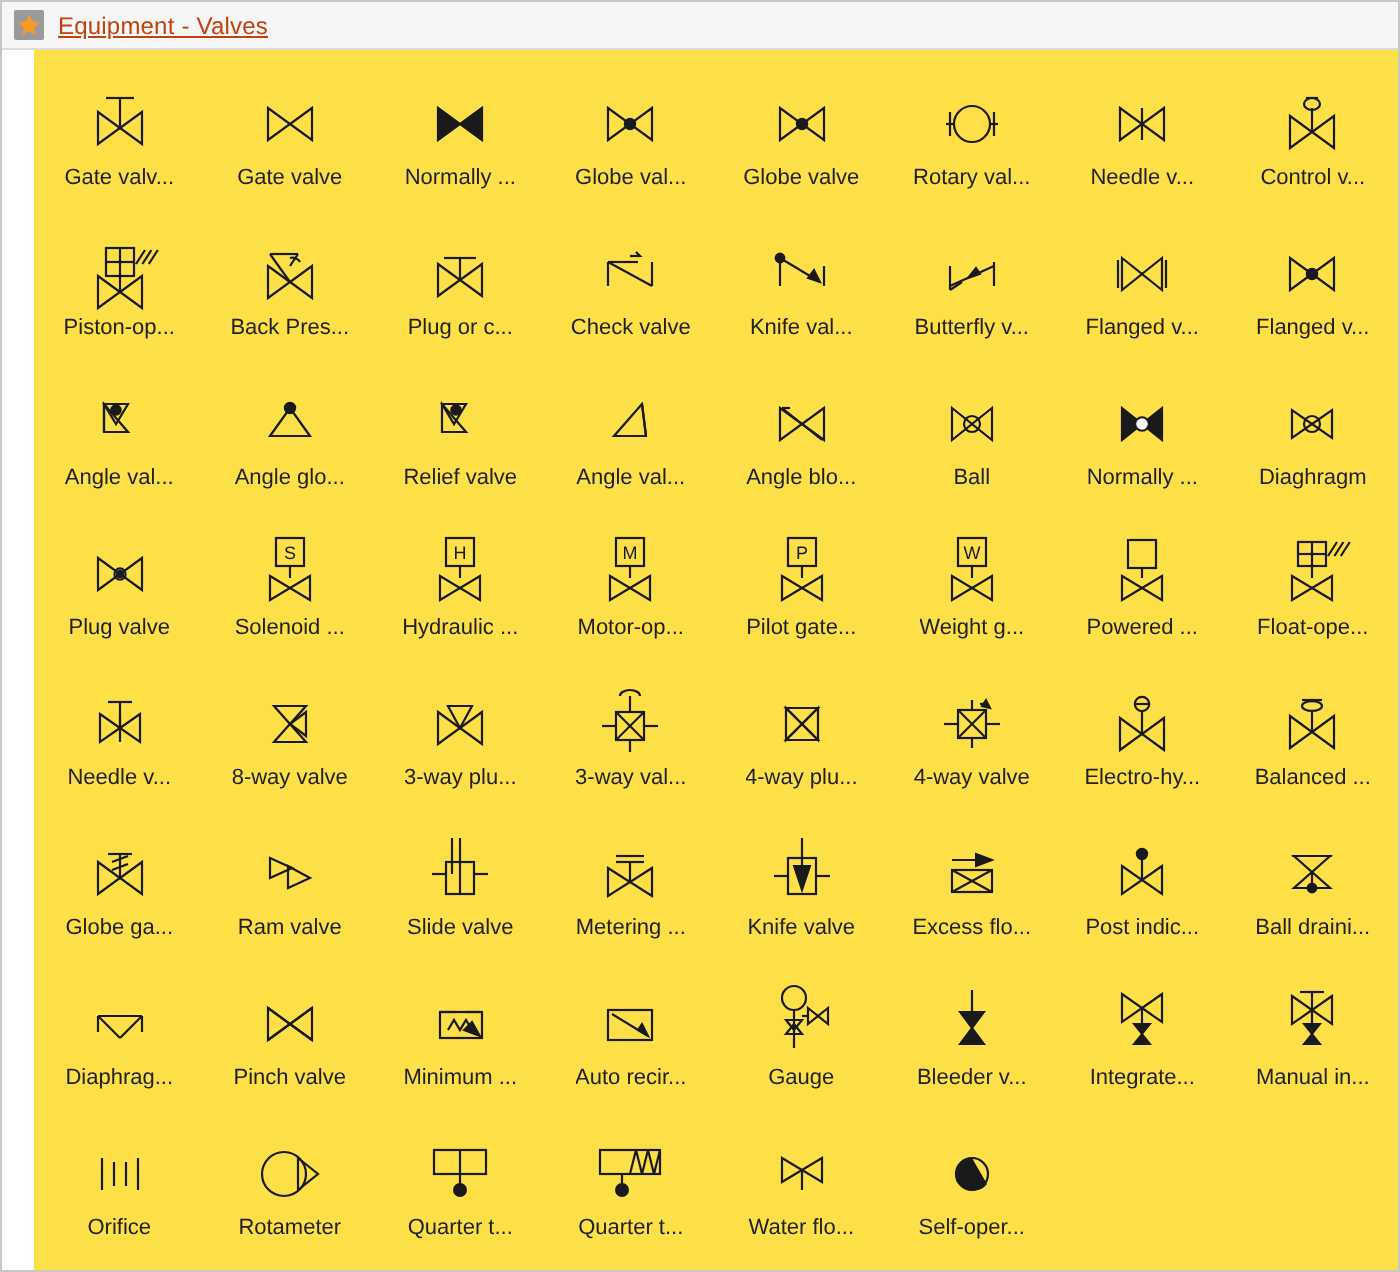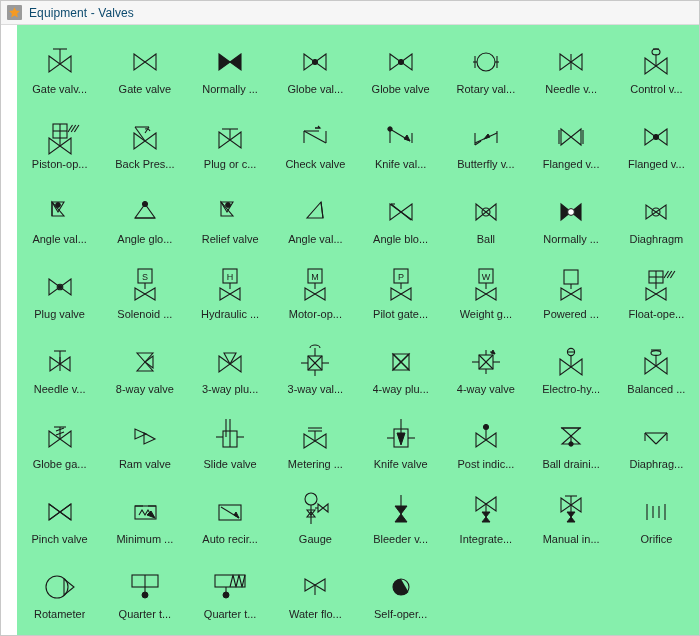--- a/index.html
+++ b/index.html
@@ -31,28 +31,29 @@
   .star-icon {
     width: 15px; height: 15px;
     background: #9a9a9a;
     border-radius: 1px;
     display: flex; align-items: center; justify-content: center;
     flex: 0 0 15px;
   }
   .star-icon svg { display: block; }
   .titlebar .title {
     font-size: 12px;
-    color: #0c4a6e;
+    color: #c2410c;
     letter-spacing: 0.1px;
     white-space: nowrap;
+    text-decoration: underline;
   }
   
   .stencil {
     flex: 1 1 auto;
-    background: #86efac;
+    background: #fde047;
     padding: 6px 0 0 0;
     display: grid;
     grid-template-columns: repeat(8, 1fr);
     grid-auto-rows: 75px;
     align-content: start;
     overflow: hidden;
     margin-left: 16px;
   }
   .cell {
     display: flex;
@@ -606,20 +607,32 @@
             <polygon points="20,22 28,22 24,34" stroke="#1a1a1a" fill="#1a1a1a" stroke-width="1"></polygon>
             <line x1="10" y1="27" x2="17" y2="27" stroke="#1a1a1a" fill="none" stroke-width="1.1"></line>
             <line x1="31" y1="27" x2="38" y2="27" stroke="#1a1a1a" fill="none" stroke-width="1.1"></line>
           </svg>
         </div>
         <div class="caption">Knife valve</div>
       </div>
       <div class="cell">
         <div class="glyph">
           <svg width="48" height="46" viewBox="0 0 48 46">
+            <rect x="14" y="24" width="20" height="11" stroke="#1a1a1a" fill="none" stroke-width="1.1"></rect>
+            <line x1="14" y1="24" x2="34" y2="35" stroke="#1a1a1a" fill="none" stroke-width="1.1"></line>
+            <line x1="34" y1="24" x2="14" y2="35" stroke="#1a1a1a" fill="none" stroke-width="1.1"></line>
+            <line x1="14" y1="19" x2="32" y2="19" stroke="#1a1a1a" fill="none" stroke-width="1.1"></line>
+            <polygon points="34,19 26,16 26,22" stroke="#1a1a1a" fill="#1a1a1a" stroke-width="1"></polygon>
+          </svg>
+        </div>
+        <div class="caption">Excess flo...</div>
+      </div>
+      <div class="cell">
+        <div class="glyph">
+          <svg width="48" height="46" viewBox="0 0 48 46">
             <polygon points="14,22 24,29 14,36" stroke="#1a1a1a" fill="none" stroke-width="1.1"></polygon>
             <polygon points="34,22 24,29 34,36" stroke="#1a1a1a" fill="none" stroke-width="1.1"></polygon>
             <line x1="24" y1="29" x2="24" y2="19" stroke="#1a1a1a" fill="none" stroke-width="1.1"></line>
             <circle cx="24" cy="16" r="2.6" stroke="#1a1a1a" fill="#1a1a1a" stroke-width="1"></circle>
           </svg>
         </div>
         <div class="caption">Post indic...</div>
       </div>
       <div class="cell">
         <div class="glyph">

